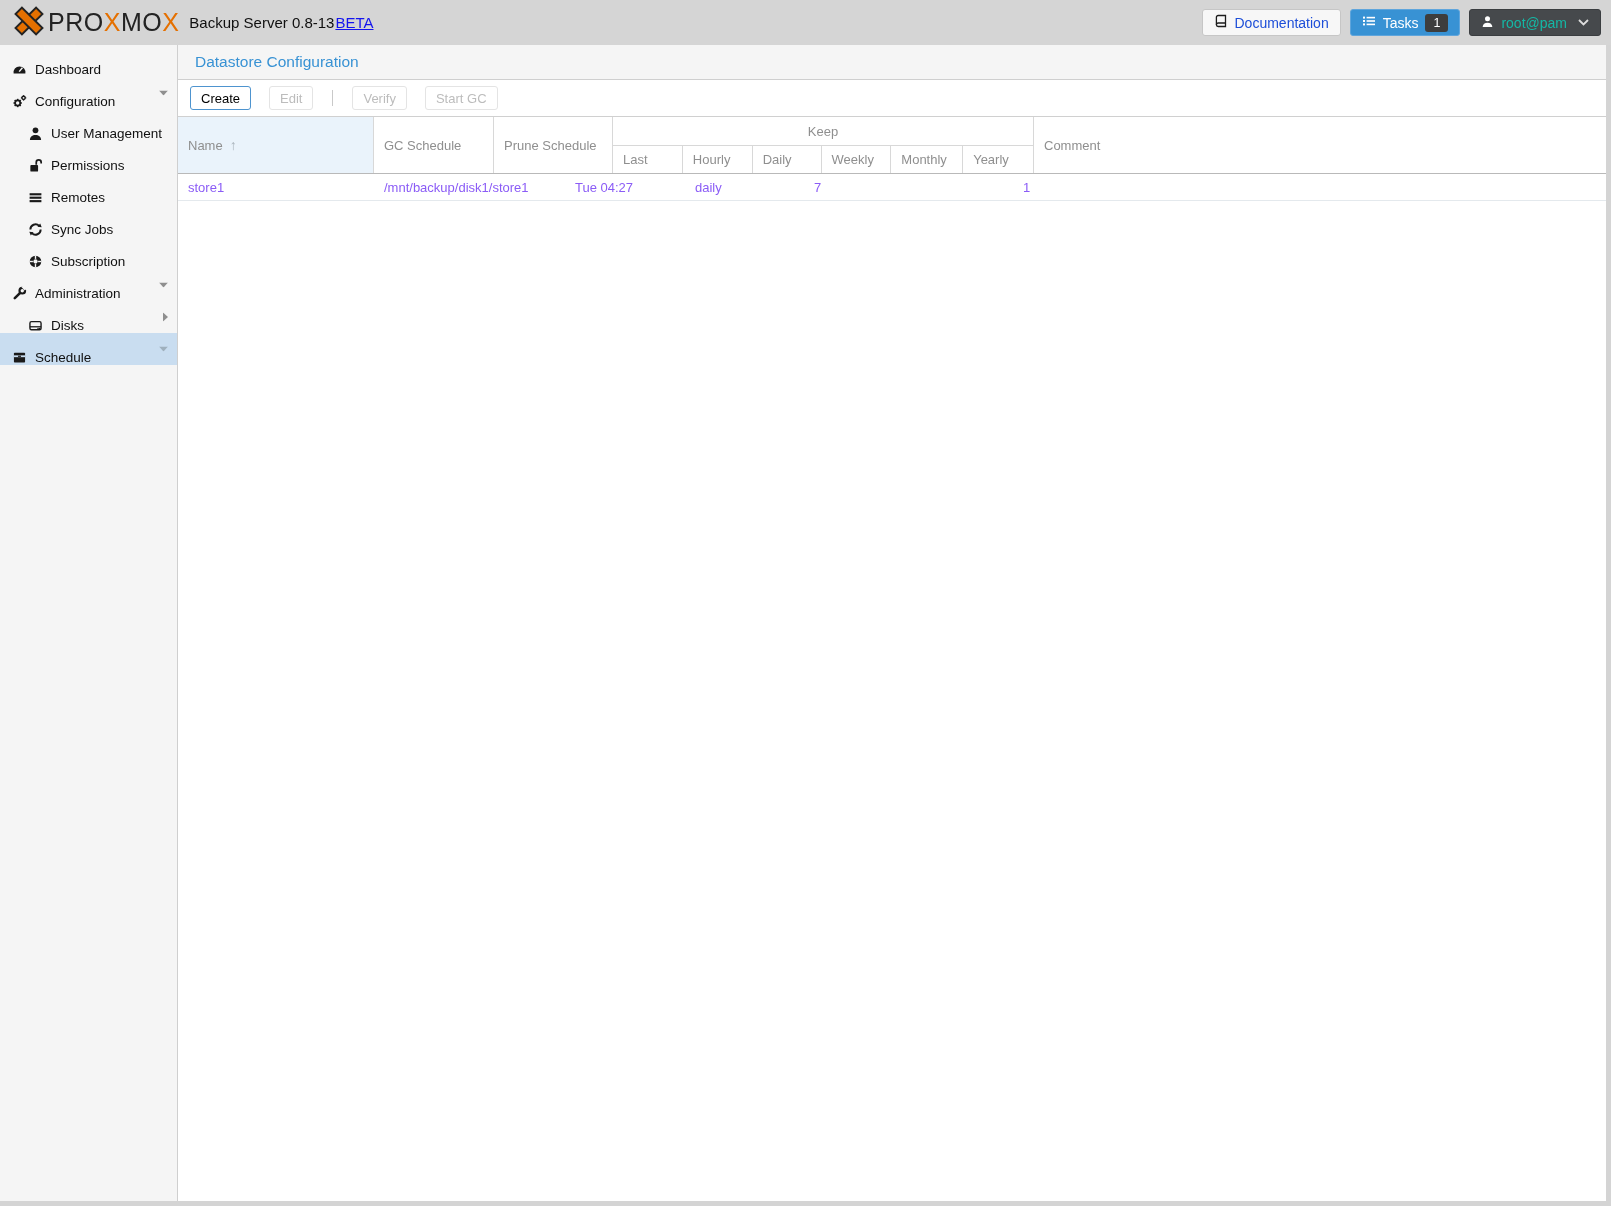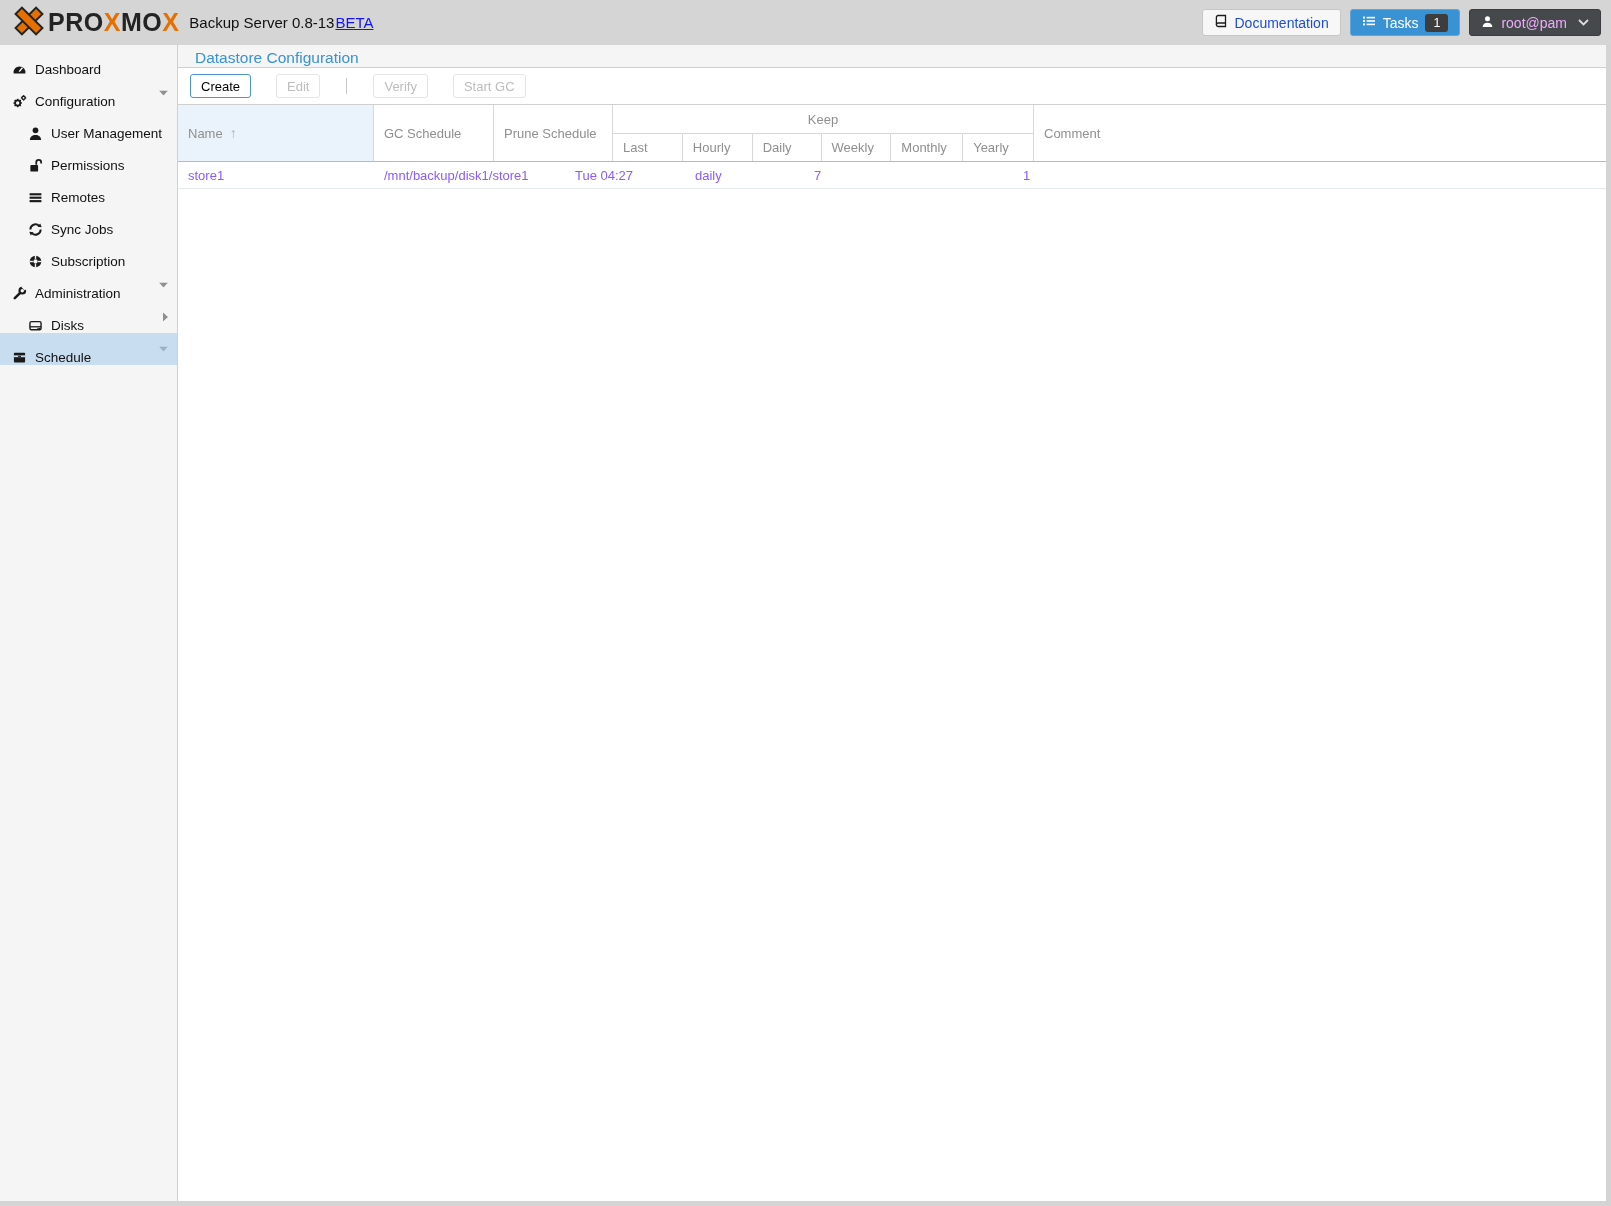--- a/index.html
+++ b/index.html
@@ -3,50 +3,50 @@
 <meta charset="utf-8">
 <style>
   * { margin:0; padding:0; box-sizing:border-box; }
   html,body { width:1611px; height:1206px; }
   body { font-family:"Liberation Sans", sans-serif; background:#d4d4d4; overflow:hidden; }
   .app { width:1611px; height:1206px; display:flex; flex-direction:column; }
 
   
   .top-header { height:45px; background:#d5d5d5; display:flex; align-items:center; padding:0 10px 0 12px; flex:0 0 auto; }
   .logo { display:flex; align-items:center; gap:2px; }
-  .logo-word { font-weight:bold; font-size:25px; letter-spacing:0.5px; color:#232323; line-height:1;text-align:center; }
+  .logo-word { font-weight:normal; font-size:25px; letter-spacing:0.5px; color:#232323; line-height:1;text-align:center; }
   .logo-word .lx { color:#E57000; }
   .product-name { font-size:15px; color:#101010; margin-left:10px; }
   .beta-link { font-size:15px; color:#1414ee; text-decoration:underline; margin-left:1px; cursor:pointer; }
   .header-right { margin-left:auto; display:flex; align-items:center; gap:9px; }
   .hbtn { height:27px; display:inline-flex; align-items:center; gap:7px; padding:0 11px; border-radius:3px; font-size:14px; cursor:pointer; }
   .hbtn-doc { background:#f7f7f7; border:1px solid #c6c6c6; color:#1d4ed8; }
   .hbtn-tasks { background:#3892d4; border:1px solid #5fa5dc; color:#fff; }
   .task-badge { background:#3d3d3d; color:#fff; font-size:12.5px; border-radius:3px; padding:1px 8px; line-height:16px; }
-  .hbtn-user { background:#46494c; border:1px solid #3a3d40; color:#f0abfc; }
+  .hbtn-user { background:#46494c; border:1px solid #3a3d40; color:#14b8a6; }
 
   
   .body-wrap { flex:1 1 auto; display:flex; position:relative; min-height:0; }
   .right-gutter { position:absolute; top:0; right:0; bottom:0; width:5px; background:#d4d4d4; }
   .bottom-strip { height:5px; background:#d4d4d4; flex:0 0 auto; }
 
   
   .sidebar { width:178px; background:#f5f5f5; border-right:1px solid #cfcfcf; flex:0 0 auto; }
   .nav-item { height:32px; display:flex; align-items:flex-end; gap:8px; padding-left:12px; padding-right:8px; font-size:13.5px; color:#101010; cursor:pointer; position:relative; }
   .nav-item.child { padding-left:28px; }
   .nav-item.selected { background:#c9ddf0; }
   .nav-icon { width:15px; height:15px; display:inline-flex; align-items:center; justify-content:center; flex:0 0 auto; }
   .nav-icon svg { width:15px; height:15px; }
   .nav-arrow { position:absolute; right:9px; top:50%; transform:translateY(-50%); display:flex; }
 
   
   .main { flex:1 1 auto; background:#fff; display:flex; flex-direction:column; min-width:0; margin-right:5px; }
-  .title-bar { height:23px; background:#f5f5f5; border-bottom:1px solid #cfcfcf; display:flex; align-items:flex-end; padding-left:17px; flex:0 0 auto; }
+  .title-bar { height:35px; background:#f5f5f5; border-bottom:1px solid #cfcfcf; display:flex; align-items:center; padding-left:17px; flex:0 0 auto; }
   .page-title { font-size:15.5px; color:#3892d4; font-weight:normal; }
-  .toolbar { height:37px; background:#fff; border-bottom:1px solid #d0d0d0; display:flex; align-items:center; padding-left:12px; gap:25px; flex:0 0 auto; }
+  .toolbar { height:37px; background:#fff; border-bottom:1px solid #d0d0d0; display:flex; align-items:center; padding-left:12px; gap:18px; flex:0 0 auto; }
   .tbtn { height:24px; padding:0 10px; font-size:13px; border-radius:3px; background:#fff; display:inline-flex; align-items:center; cursor:pointer; font-family:"Liberation Sans", sans-serif; }
   .tbtn-primary { border:1px solid #4e94cf; color:#000; }
   .tbtn-disabled { border:1px solid #e4e4e4; color:#bcbcbc; }
   .tb-sep { width:1px; height:16px; background:#c9c9c9; margin:0 1px; }
 
   
   .grid-header { display:flex; height:57px; border-bottom:1px solid #b9b9b9; background:#fff; color:#8f8f8f; font-size:13px; flex:0 0 auto; }
   .hcell { border-right:1px solid #d8d8d8; display:flex; align-items:center; padding-left:10px; height:100%; cursor:pointer; }
   .hcell.sorted { background:#eaf3fb; }
   .sort-arrow { color:#aab4bc; font-size:14px; margin-left:7px; }

